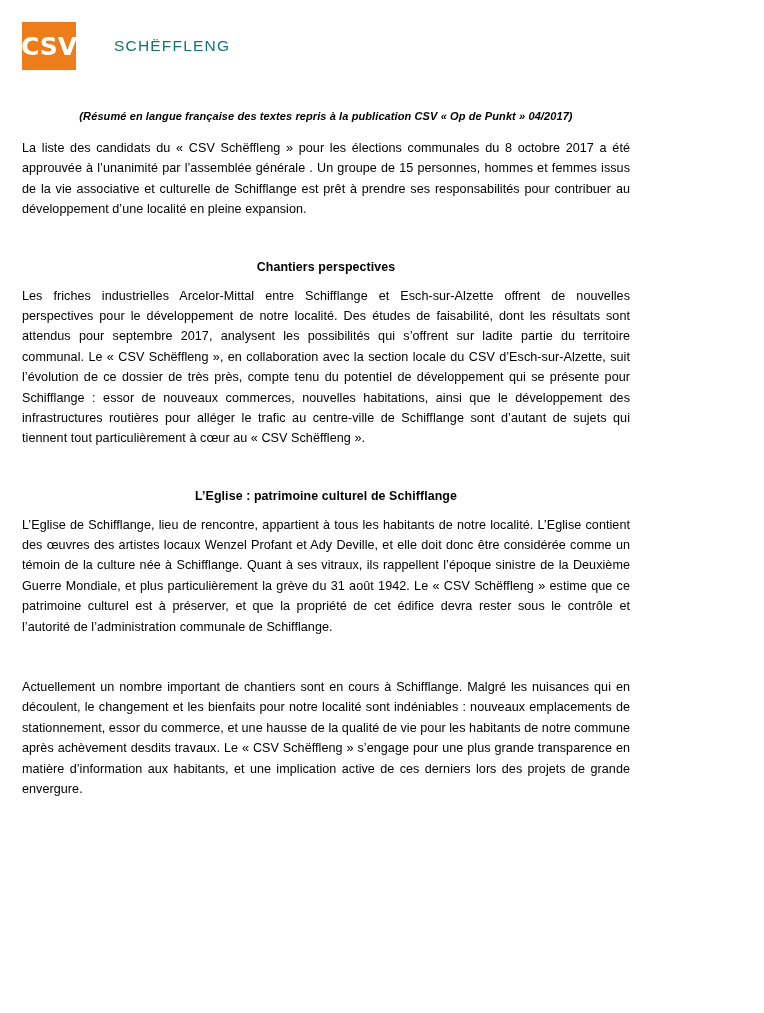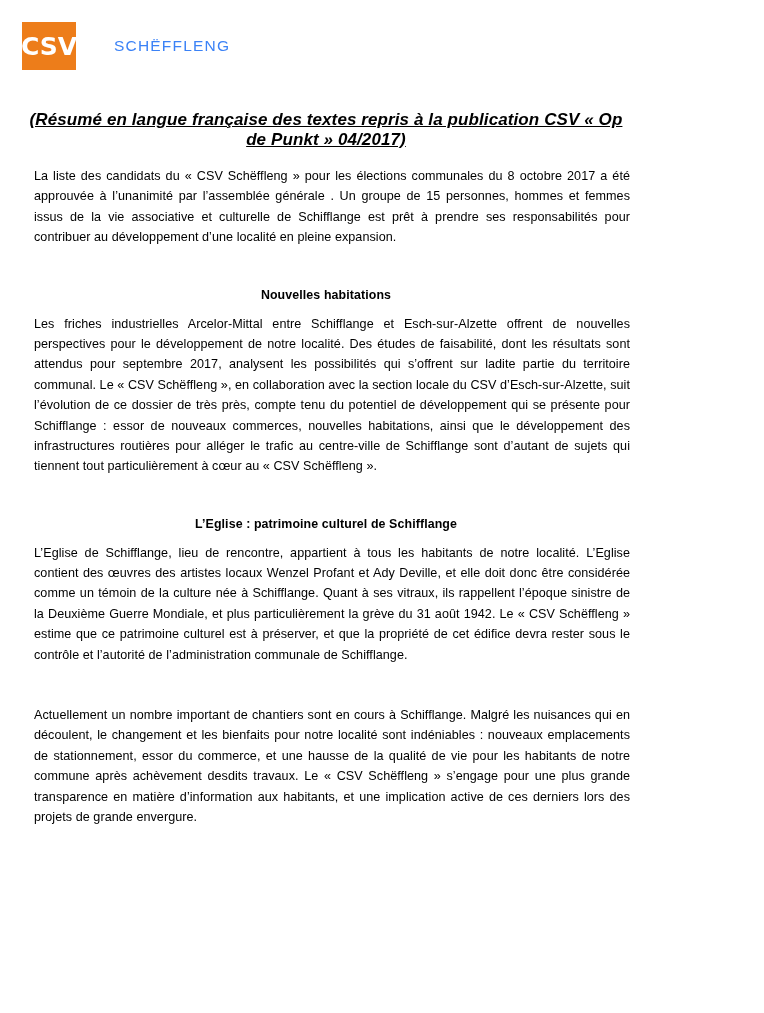--- a/index.html
+++ b/index.html
@@ -39,54 +39,53 @@
     font-family: "DejaVu Sans", sans-serif;
     font-weight: bold;
     font-size: 25px;
     letter-spacing: 0px;
     line-height: 1;
   }
   .brand-name {
     margin-left: 38px;
     font-size: 15.5px;
     letter-spacing: 1.2px;
-    color: #3b82f6;
+    color: #0f766e;
     font-family: "Liberation Sans", sans-serif;
   }
 
   .content {
     position: absolute;
     top: 110px;
     left: 22px;
     width: 608px;
   }
 
   .subtitle-italic {
     font-style: italic;
     font-weight: bold;
-    font-size: 17px;
+    font-size: 11px;
     text-align: center;
     margin: 0 0 16px 0;
     letter-spacing: 0.1px;
-    text-decoration: underline;
   }
 
   h2.section-title {
     font-size: 12.4px;
     font-weight: bold;
     text-align: center;
     margin: 0 0 12px 0;
     letter-spacing: 0.1px;
   }
 
   p.body-text {
     font-size: 12.6px;
     line-height: 1.62;
     text-align: justify;
-    margin: 0 0 6px 12px;
+    margin: 0 0 6px 0;
     letter-spacing: 0.05px;
   }
 
   .spacer-lg { height: 34px; }
 </style>
 </head>
 <body>
 
 <div class="page">
 
@@ -98,21 +97,21 @@
   </div>
 
   <div class="content">
 
     <p class="subtitle-italic">(Résumé en langue française des textes repris à la publication CSV « Op de Punkt » 04/2017)</p>
 
     <p class="body-text">La liste des candidats du « CSV Schëffleng » pour les élections communales du 8 octobre 2017 a été approuvée à l’unanimité par l’assemblée générale . Un groupe de 15 personnes, hommes et femmes issus de la vie associative et culturelle de Schifflange est prêt à prendre ses responsabilités pour contribuer au développement d’une localité en pleine expansion.</p>
 
     <div class="spacer-lg"></div>
 
-    <h2 class="section-title">Nouvelles habitations</h2>
+    <h2 class="section-title">Chantiers perspectives</h2>
     <p class="body-text">Les friches industrielles Arcelor-Mittal entre Schifflange et Esch-sur-Alzette offrent de nouvelles perspectives pour le développement de notre localité. Des études de faisabilité, dont les résultats sont attendus pour septembre 2017, analysent les possibilités qui s’offrent sur ladite partie du territoire communal. Le « CSV Schëffleng », en collaboration avec la section locale du CSV d’Esch-sur-Alzette, suit l’évolution de ce dossier de très près, compte tenu du potentiel de développement qui se présente pour Schifflange : essor de nouveaux commerces, nouvelles habitations, ainsi que le développement des infrastructures routières pour alléger le trafic au centre-ville de Schifflange sont d’autant de sujets qui tiennent tout particulièrement à cœur au « CSV Schëffleng ».</p>
 
     <div class="spacer-lg"></div>
 
     <h2 class="section-title">L’Eglise : patrimoine culturel de Schifflange</h2>
     <p class="body-text">L’Eglise de Schifflange, lieu de rencontre, appartient à tous les habitants de notre localité. L’Eglise contient des œuvres des artistes locaux Wenzel Profant et Ady Deville, et elle doit donc être considérée comme un témoin de la culture née à Schifflange. Quant à ses vitraux, ils rappellent l’époque sinistre de la Deuxième Guerre Mondiale, et plus particulièrement la grève du 31 août 1942. Le « CSV Schëffleng » estime que ce patrimoine culturel est à préserver, et que la propriété de cet édifice devra rester sous le contrôle et l’autorité de l’administration communale de Schifflange.</p>
 
     <div class="spacer-lg"></div>
 
     <p class="body-text">Actuellement un nombre important de chantiers sont en cours à Schifflange. Malgré les nuisances qui en découlent, le changement et les bienfaits pour notre localité sont indéniables : nouveaux emplacements de stationnement, essor du commerce, et une hausse de la qualité de vie pour les habitants de notre commune après achèvement desdits travaux. Le « CSV Schëffleng » s’engage pour une plus grande transparence en matière d’information aux habitants, et une implication active de ces derniers lors des projets de grande envergure.</p>

